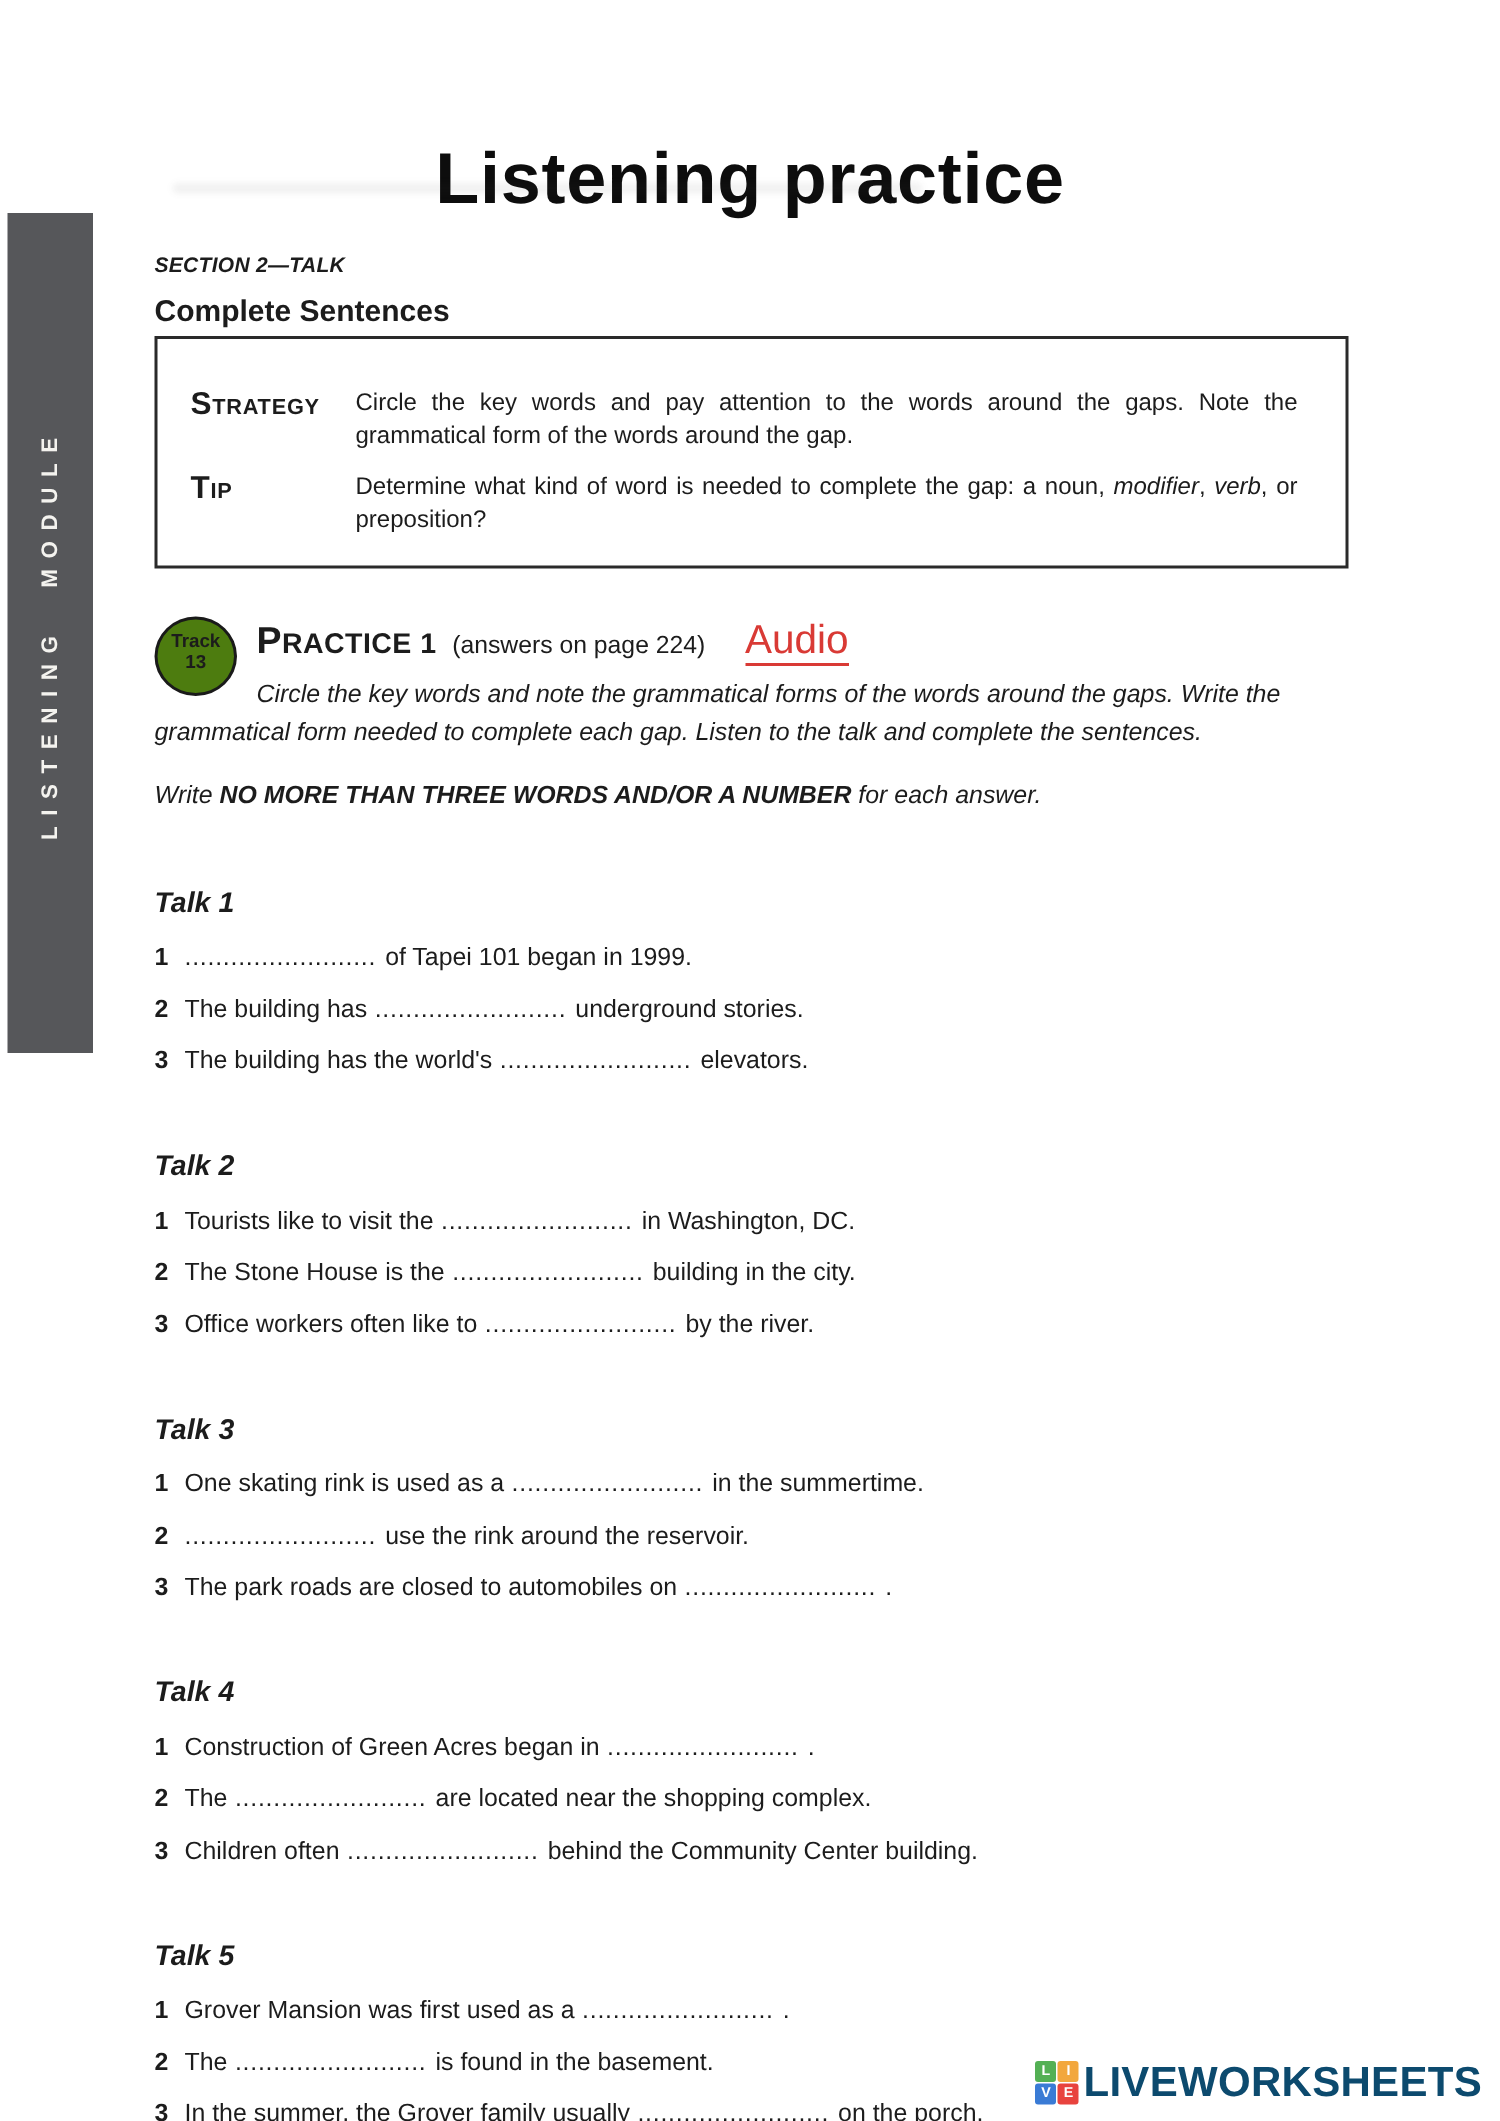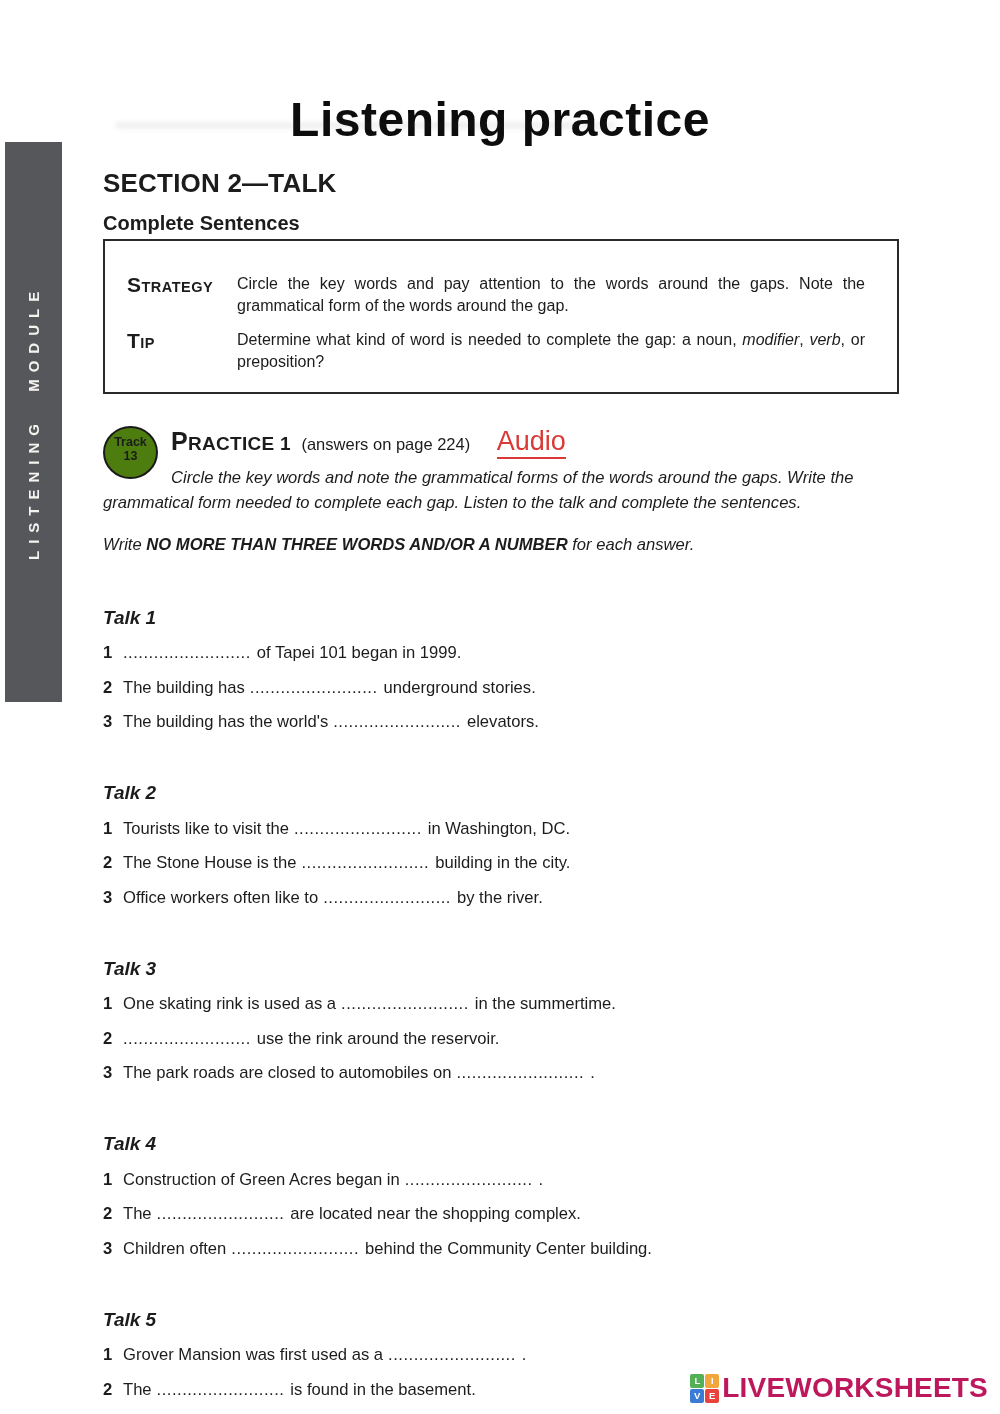--- a/index.html
+++ b/index.html
@@ -23,21 +23,21 @@
   }
   .sidebar-label{
     position:absolute;left:0;top:0;width:100%;height:100%;
     display:flex;align-items:center;justify-content:center;
     writing-mode:vertical-rl;transform:rotate(180deg);
     color:#f4f3ef;font-size:15px;font-weight:600;
     letter-spacing:7px;word-spacing:14px;
   }
   
   .content{position:absolute;left:103px;top:168px;width:794px;}
-  .section-heading{font-size:26px;font-weight:800;letter-spacing:0.2px;}
+  .section-heading{font-size:14px;font-weight:800;font-style:italic;letter-spacing:0.2px;}
   .section-subheading{font-size:20px;font-weight:800;margin-top:13px;}
 
   
   .strategy-box{
     margin-top:4px;border:2px solid #2a2a2a;padding:32px 20px 20px 22px;
     box-sizing:border-box;width:796px;
   }
   .box-row{display:flex;align-items:flex-start;}
   .box-row + .box-row{margin-top:13px;}
   .box-label{
@@ -89,21 +89,21 @@
   }
   .logo-sq{
     display:flex;align-items:center;justify-content:center;
     color:#fff;font-size:9.5px;font-weight:800;border-radius:2px;
   }
   .sq-0{background:#53b054;}
   .sq-1{background:#f2a73d;}
   .sq-2{background:#3a7bd5;}
   .sq-3{background:#e8433e;}
   .logo-text{
-    font-size:28px;font-weight:800;color:#be185d;letter-spacing:0.2px;
+    font-size:28px;font-weight:800;color:#0c4a6e;letter-spacing:0.2px;
   }
 </style>
 </head>
 <body>
 
 <h1 class="page-title">Listening practice</h1>
 <div class="scan-smudge"></div>
 
 <div class="sidebar">
   <div class="sidebar-label">LISTENING MODULE</div>

